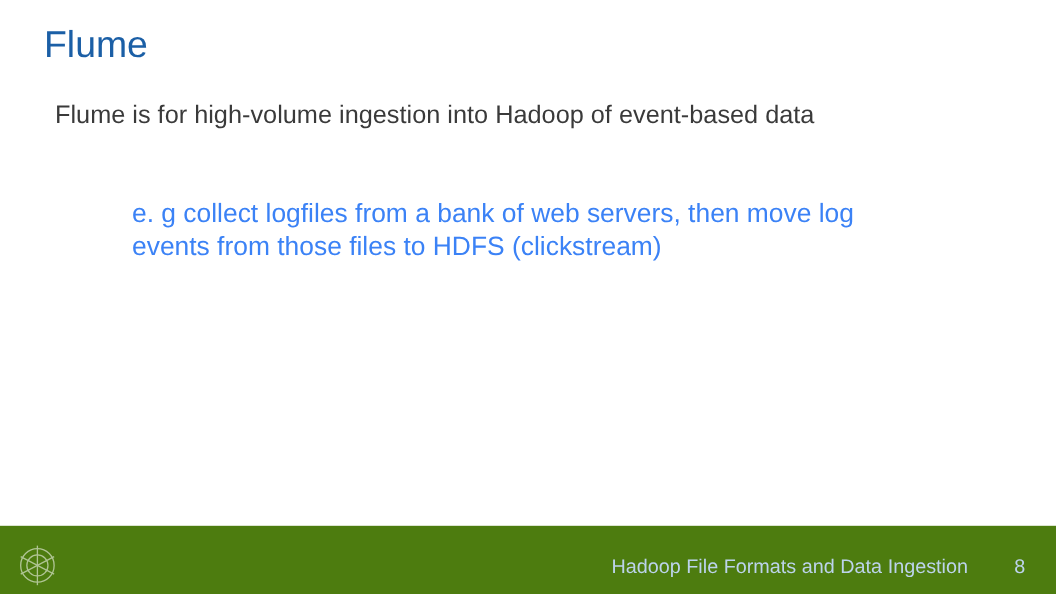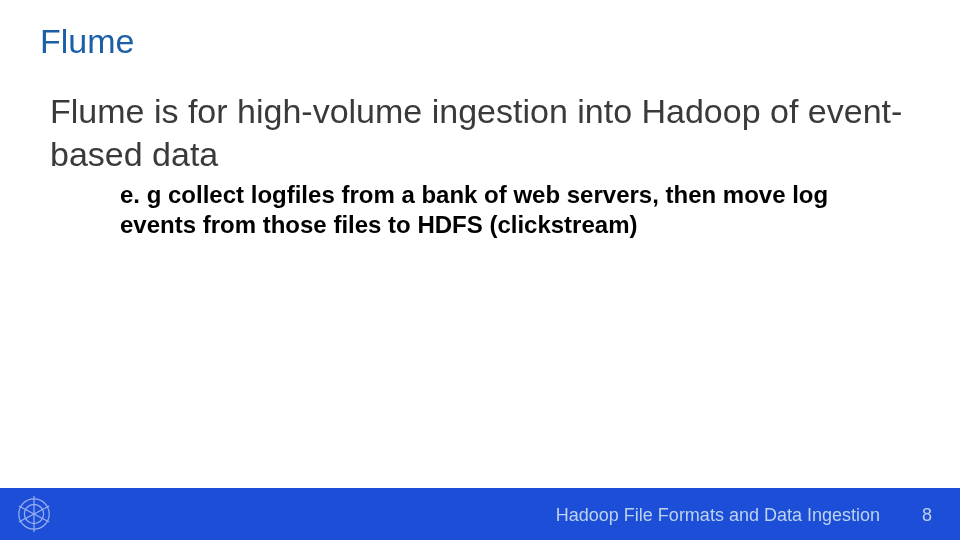--- a/index.html
+++ b/index.html
@@ -17,42 +17,42 @@
     left: 40px;
     font-size: 34px;
     color: #1b5fa6;
     font-weight: 400;
   }
   .subtitle {
     position: absolute;
     top: 90px;
     left: 50px;
     right: 50px;
-    font-size: 34px;
+    font-size: 23px;
     color: #3a3a3a;
     line-height: 1.25;
     font-weight: 400;
   }
   .body-text {
     position: absolute;
     top: 180px;
     left: 120px;
     right: 120px;
     font-size: 24px;
-    color: #000000;
+    color: #3b82f6;
     line-height: 1.25;
-    font-weight: 700;
+    font-weight: 400;
   }
   .footer {
     position: absolute;
     bottom: 0;
     left: 0;
     right: 0;
-    height: 52px;
-    background: #1d4ed8;
+    height: 62px;
+    background: #4d7c0f;
   }
   .footer-title {
     position: absolute;
     right: 80px;
     bottom: 14px;
     font-size: 18px;
     color: #bcd3eb;
     font-weight: 400;
   }
   .footer-pagenum {

